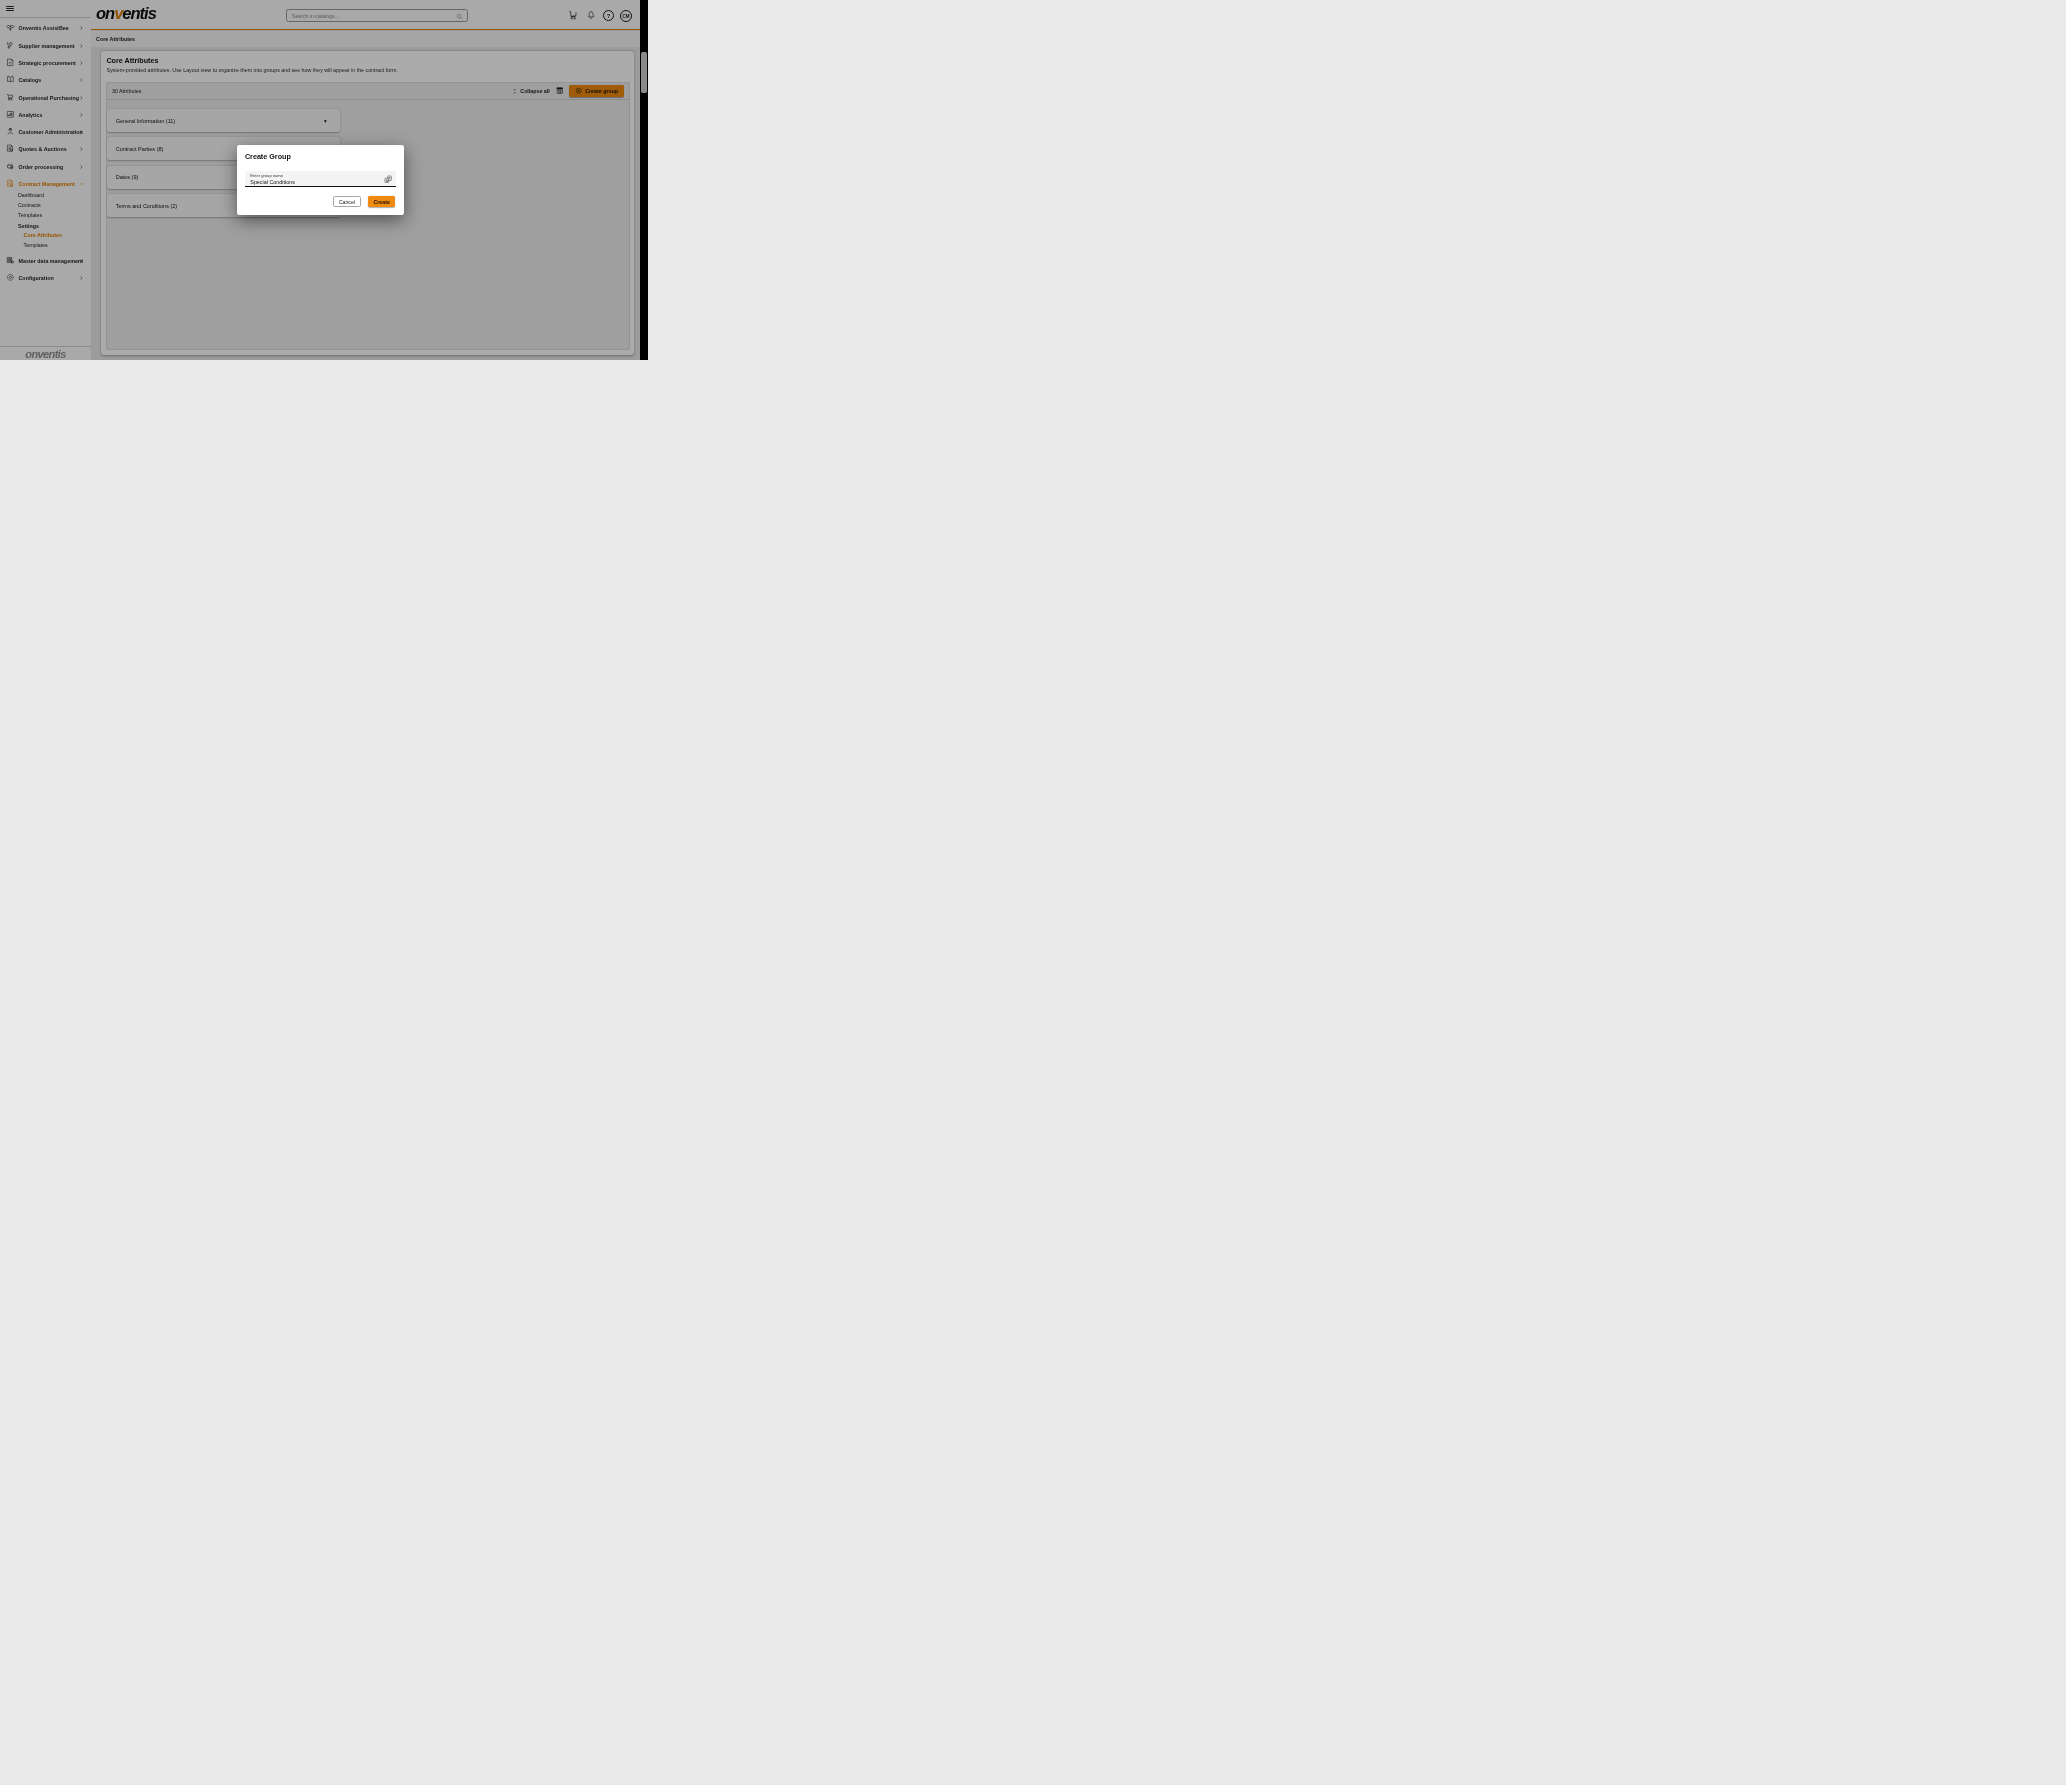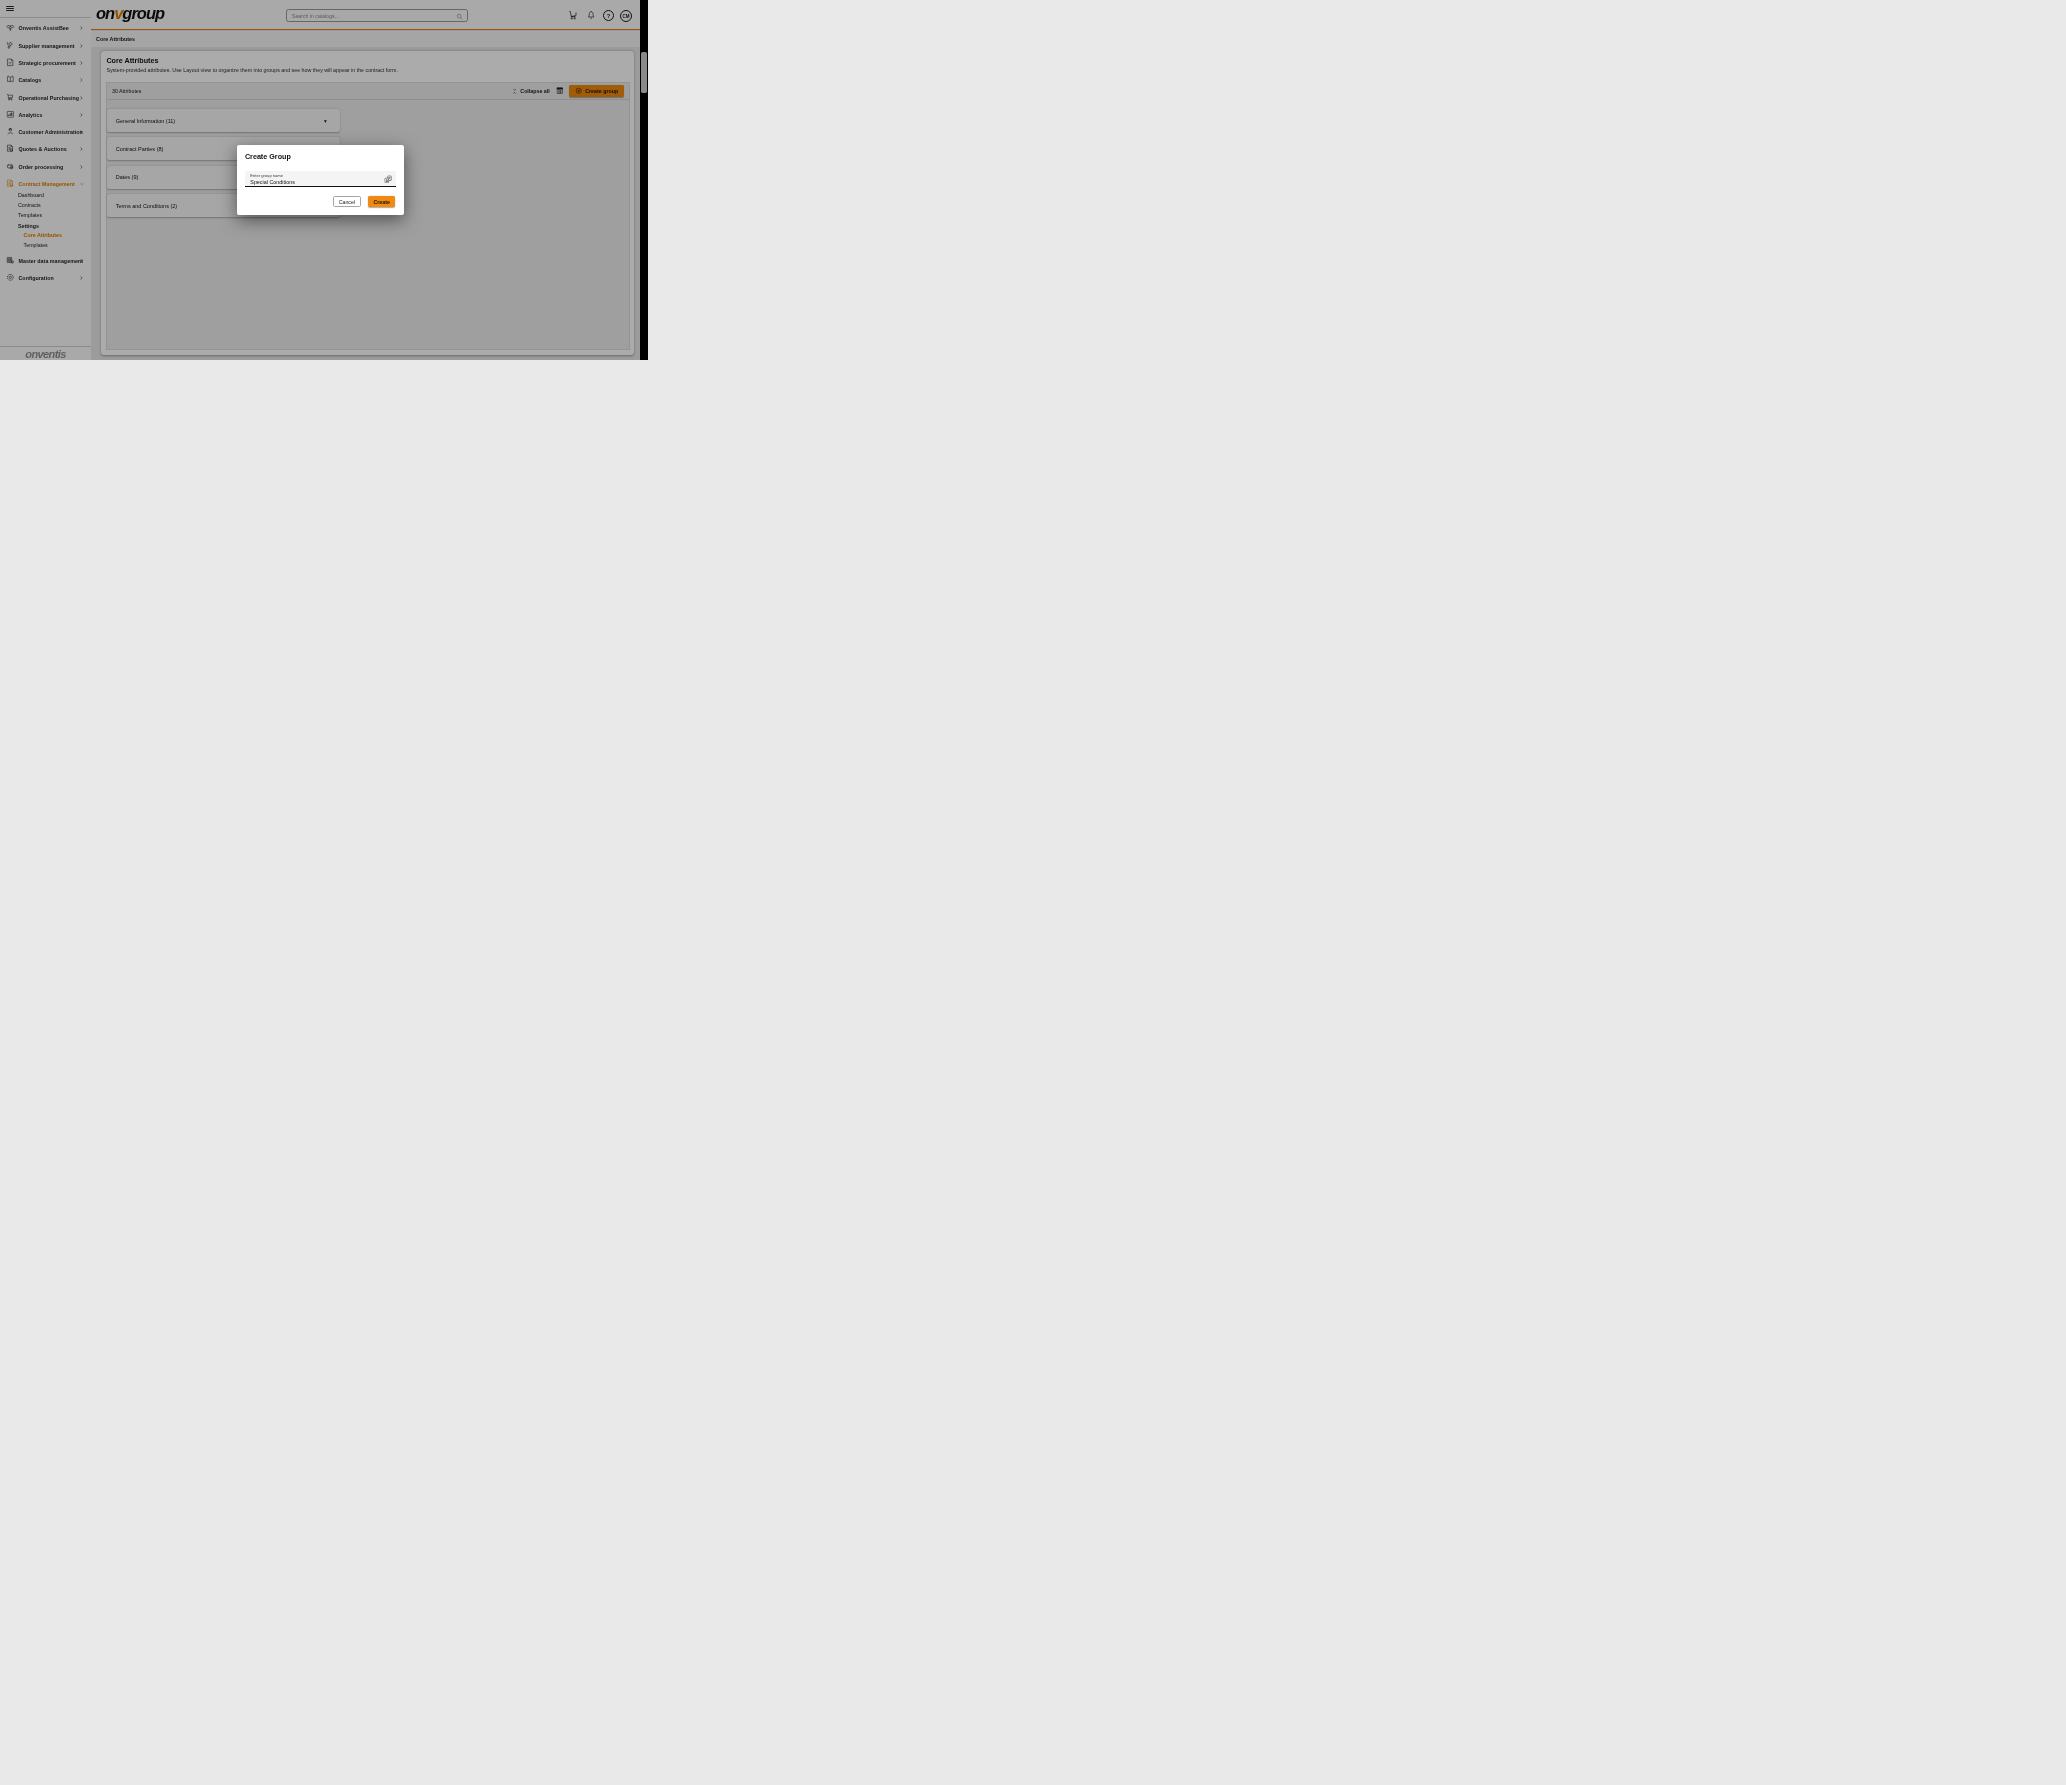--- a/index.html
+++ b/index.html
@@ -329,21 +329,21 @@
           <path d="M5 3 L10 8 L5 13" fill="none" stroke="#1c1c1c" stroke-width="1.7"></path>
         </svg>
       </span>
   </div>
 
   <div class="side-bottom-divider"></div>
   <div class="side-logo">onventis</div>
 </div>
 
 <div class="header">
-  <div class="logo"><span>on</span><span class="v">v</span><span>group</span></div>
+  <div class="logo"><span>on</span><span class="v">v</span><span>entis</span></div>
 
   <div class="searchbox">
     <input type="text" placeholder="Search in catalogs..." style="">
     <span class="search-ic">
       <svg width="7.4" height="7.4" viewBox="0 0 20 20" fill="none" stroke="#7d7d7d" stroke-width="1.6">
         <circle cx="8.5" cy="8.5" r="5"></circle>
           <path d="M12.5 12.5 L17 17"></path>
       </svg>
       </span>
   </div>

